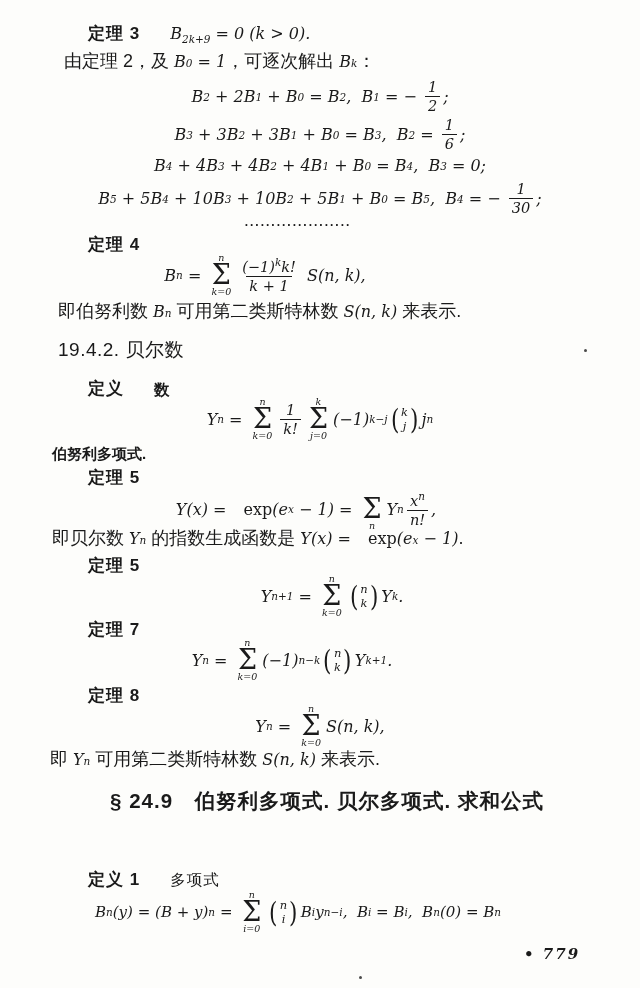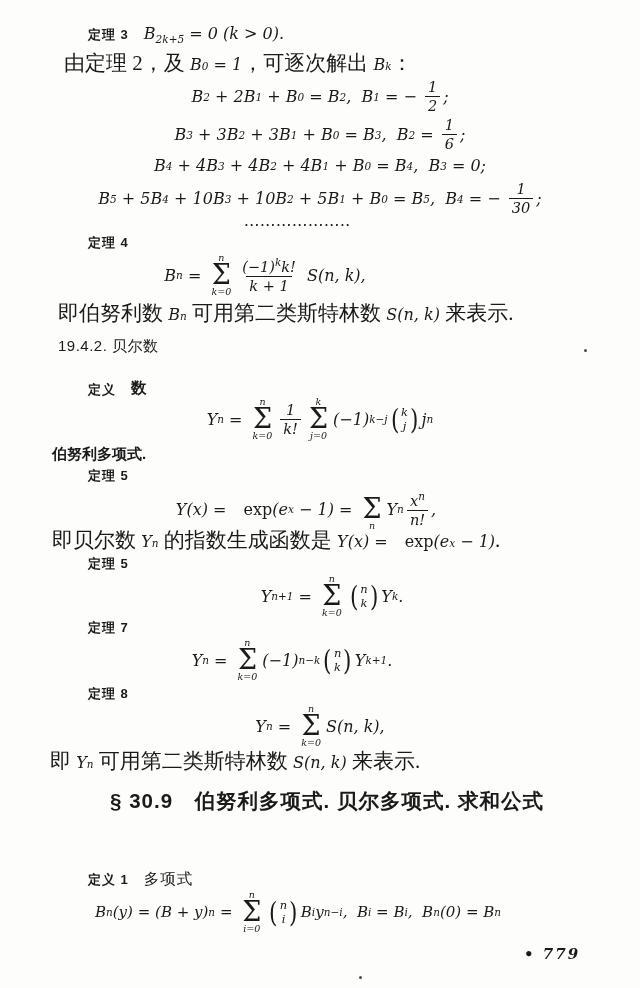--- a/index.html
+++ b/index.html
@@ -1,57 +1,57 @@
 <!DOCTYPE html>
 <html><head>
 <meta charset="utf-8">
 <style>
   html,body{margin:0;padding:0;background:#e8e8e6;}
   .page{position:relative;width:640px;height:988px;background:#fdfdfb;color:#1a1a1a;overflow:hidden;
         font-family:"Liberation Sans",sans-serif;}
   
   .tline{position:absolute;white-space:pre;font-size:15px;line-height:1.2;display:flex;align-items:baseline;}
-  .lbl{font-weight:bold;font-style:normal;font-family:"Liberation Sans",sans-serif;font-size:13px;letter-spacing:1px;margin-right:15px;}
+  .lbl{font-weight:bold;font-style:normal;font-family:"Liberation Sans",sans-serif;font-size:17px;letter-spacing:1px;margin-right:30px;}
   .lblword{font-weight:bold;font-style:normal;font-family:"Liberation Sans",sans-serif;font-size:15.5px;letter-spacing:1px;}
   
   .fx{font-family:"DejaVu Serif",serif;font-style:italic;font-size:16px;white-space:pre;}
   .eq{position:absolute;left:0;width:640px;display:flex;justify-content:center;align-items:center;}
   .mi{font-style:italic;}
   .mrm{font-style:normal;margin-left:12px;}
-  .mcn{font-style:normal;font-family:Liberation Serif, serif;font-size:21px;}
+  .mcn{font-style:normal;font-family:Liberation Sans, sans-serif;font-size:18px;}
   sub{font-size:10.5px;font-style:italic;}
   sup{font-size:10.5px;font-style:italic;}
   .frac{display:inline-flex;flex-direction:column;align-items:center;vertical-align:middle;
         line-height:1.25;font-size:14.5px;margin:0 3px;}
   .num{padding:0 3px;}
   .den{border-top:1.5px solid #1a1a1a;padding:0 3px;}
   .sum{display:inline-flex;flex-direction:column;align-items:center;vertical-align:middle;line-height:1;margin:0 5px;}
   .slim{font-size:9.5px;min-height:11px;font-style:italic;line-height:1.1;}
   .sigma{font-size:27px;font-style:normal;line-height:.85;}
   .binom{display:inline-flex;align-items:center;vertical-align:middle;margin:0 2px;}
   .paren{font-size:27px;font-style:normal;font-weight:300;line-height:.8;transform:scaleX(.8);}
   .bcol{display:inline-flex;flex-direction:column;align-items:center;font-size:11.5px;line-height:1.3;padding:0 1px;}
   
-  .h-sub{position:absolute;font-size:15px;font-weight:400;letter-spacing:.5px;white-space:pre;}
+  .h-sub{position:absolute;font-size:19px;font-weight:400;letter-spacing:.5px;white-space:pre;}
   .h-main{position:absolute;left:0;width:640px;text-align:center;font-size:20.5px;font-weight:bold;
           letter-spacing:1px;white-space:pre;padding-left:14px;box-sizing:border-box;}
   .dots{position:absolute;left:0;width:640px;text-align:center;font-weight:bold;letter-spacing:2px;
         font-size:12px;transform:translateX(-22px);}
   .pagenum{position:absolute;font-family:"DejaVu Serif",serif;font-style:italic;font-weight:bold;
            font-size:15px;letter-spacing:2px;}
   .speck{position:absolute;width:3px;height:3px;background:#4a4a4a;border-radius:50%;}
 </style>
 </head>
 <body>
 
 <div class="page">
 
   <div class="tline" style="top:24px;left:88px;">
     <span class="lbl">定理 3</span>
-    <span class="fx"><span class="mi">B</span><sub>2k+5</sub><span class="mi"> = 0 (k &gt; 0).</span></span>
+    <span class="fx"><span class="mi">B</span><sub>2k+9</sub><span class="mi"> = 0 (k &gt; 0).</span></span>
   </div>
 
   <div class="tline fx" style="top:51px;left:64px;"><span class="mcn">由定理 2，及 </span><span class="mi">B</span><sub>0</sub><span class="mi"> = 1</span><span class="mcn">，可逐次解出 </span><span class="mi">B</span><sub>k</sub><span class="mcn">：</span></div>
 
   <div class="eq fx" style="top:78px;"><span class="mi">B</span><sub>2</sub><span class="mi"> + 2B</span><sub>1</sub><span class="mi"> + B</span><sub>0</sub><span class="mi"> = B</span><sub>2</sub><span class="mi">,  B</span><sub>1</sub><span class="mi"> = − </span><span class="frac"><span class="num"><span class="mi">1</span></span><span class="den"><span class="mi">2</span></span></span><span class="mi">;</span></div>
   <div class="eq fx" style="top:116px;"><span class="mi">B</span><sub>3</sub><span class="mi"> + 3B</span><sub>2</sub><span class="mi"> + 3B</span><sub>1</sub><span class="mi"> + B</span><sub>0</sub><span class="mi"> = B</span><sub>3</sub><span class="mi">,  B</span><sub>2</sub><span class="mi"> = </span><span class="frac"><span class="num"><span class="mi">1</span></span><span class="den"><span class="mi">6</span></span></span><span class="mi">;</span></div>
   <div class="eq fx" style="top:156px;"><span class="mi">B</span><sub>4</sub><span class="mi"> + 4B</span><sub>3</sub><span class="mi"> + 4B</span><sub>2</sub><span class="mi"> + 4B</span><sub>1</sub><span class="mi"> + B</span><sub>0</sub><span class="mi"> = B</span><sub>4</sub><span class="mi">,  B</span><sub>3</sub><span class="mi"> = 0;</span></div>
   <div class="eq fx" style="top:180px;"><span class="mi">B</span><sub>5</sub><span class="mi"> + 5B</span><sub>4</sub><span class="mi"> + 10B</span><sub>3</sub><span class="mi"> + 10B</span><sub>2</sub><span class="mi"> + 5B</span><sub>1</sub><span class="mi"> + B</span><sub>0</sub><span class="mi"> = B</span><sub>5</sub><span class="mi">,  B</span><sub>4</sub><span class="mi"> = − </span><span class="frac"><span class="num"><span class="mi">1</span></span><span class="den"><span class="mi">30</span></span></span><span class="mi">;</span></div>
 
   <div class="dots" style="top:215px;">....................</div>
@@ -86,21 +86,21 @@
     <span class="lbl">定理 7</span>
   </div>
   <div class="eq fx" style="top:638px;transform:translateX(-28px);"><span class="mi">Y</span><sub>n</sub><span class="mi"> = </span><span class="sum"><span class="slim">n</span><span class="sigma">Σ</span><span class="slim">k=0</span></span><span class="mi">(−1)</span><sup>n−k</sup><span class="binom"><span class="paren">(</span><span class="bcol"><span class="bn">n</span><span class="bk">k</span></span><span class="paren">)</span></span><span class="mi">Y</span><sub>k+1</sub><span class="mi">.</span></div>
 
   <div class="tline" style="top:686px;left:88px;">
     <span class="lbl">定理 8</span>
   </div>
   <div class="eq fx" style="top:704px;"><span class="mi">Y</span><sub>n</sub><span class="mi"> = </span><span class="sum"><span class="slim">n</span><span class="sigma">Σ</span><span class="slim">k=0</span></span><span class="mi">S(n, k),</span></div>
   <div class="tline fx" style="top:749px;left:50px;"><span class="mcn">即 </span><span class="mi">Y</span><sub>n</sub><span class="mcn"> 可用第二类斯特林数 </span><span class="mi">S(n, k)</span><span class="mcn"> 来表示.</span></div>
 
-  <div class="h-main" style="top:787px;">§ 30.9　伯努利多项式. 贝尔多项式. 求和公式</div>
+  <div class="h-main" style="top:787px;">§ 24.9　伯努利多项式. 贝尔多项式. 求和公式</div>
 
   <div class="tline" style="top:870px;left:88px;">
     <span class="lbl">定义 1</span>
     <span class="lblword" style="font-weight:normal;">多项式</span>
   </div>
   <div class="eq fx" style="top:890px;transform:translateX(-22px);font-size:15px;"><span class="mi">B</span><sub>n</sub><span class="mi">(y) = (B + y)</span><sup>n</sup><span class="mi"> = </span><span class="sum"><span class="slim">n</span><span class="sigma">Σ</span><span class="slim">i=0</span></span><span class="binom"><span class="paren">(</span><span class="bcol"><span class="bn">n</span><span class="bk">i</span></span><span class="paren">)</span></span><span class="mi">B</span><sub>i</sub><span class="mi">y</span><sup>n−i</sup><span class="mi">,  B</span><sup>i</sup><span class="mi"> = B</span><sub>i</sub><span class="mi">,  B</span><sub>n</sub><span class="mi">(0) = B</span><sub>n</sub></div>
 
   <div class="pagenum" style="top:945px;left:524px;text-align:center;">• 779</div>
 
   <div class="speck" style="top:349px;left:584px;"></div>

